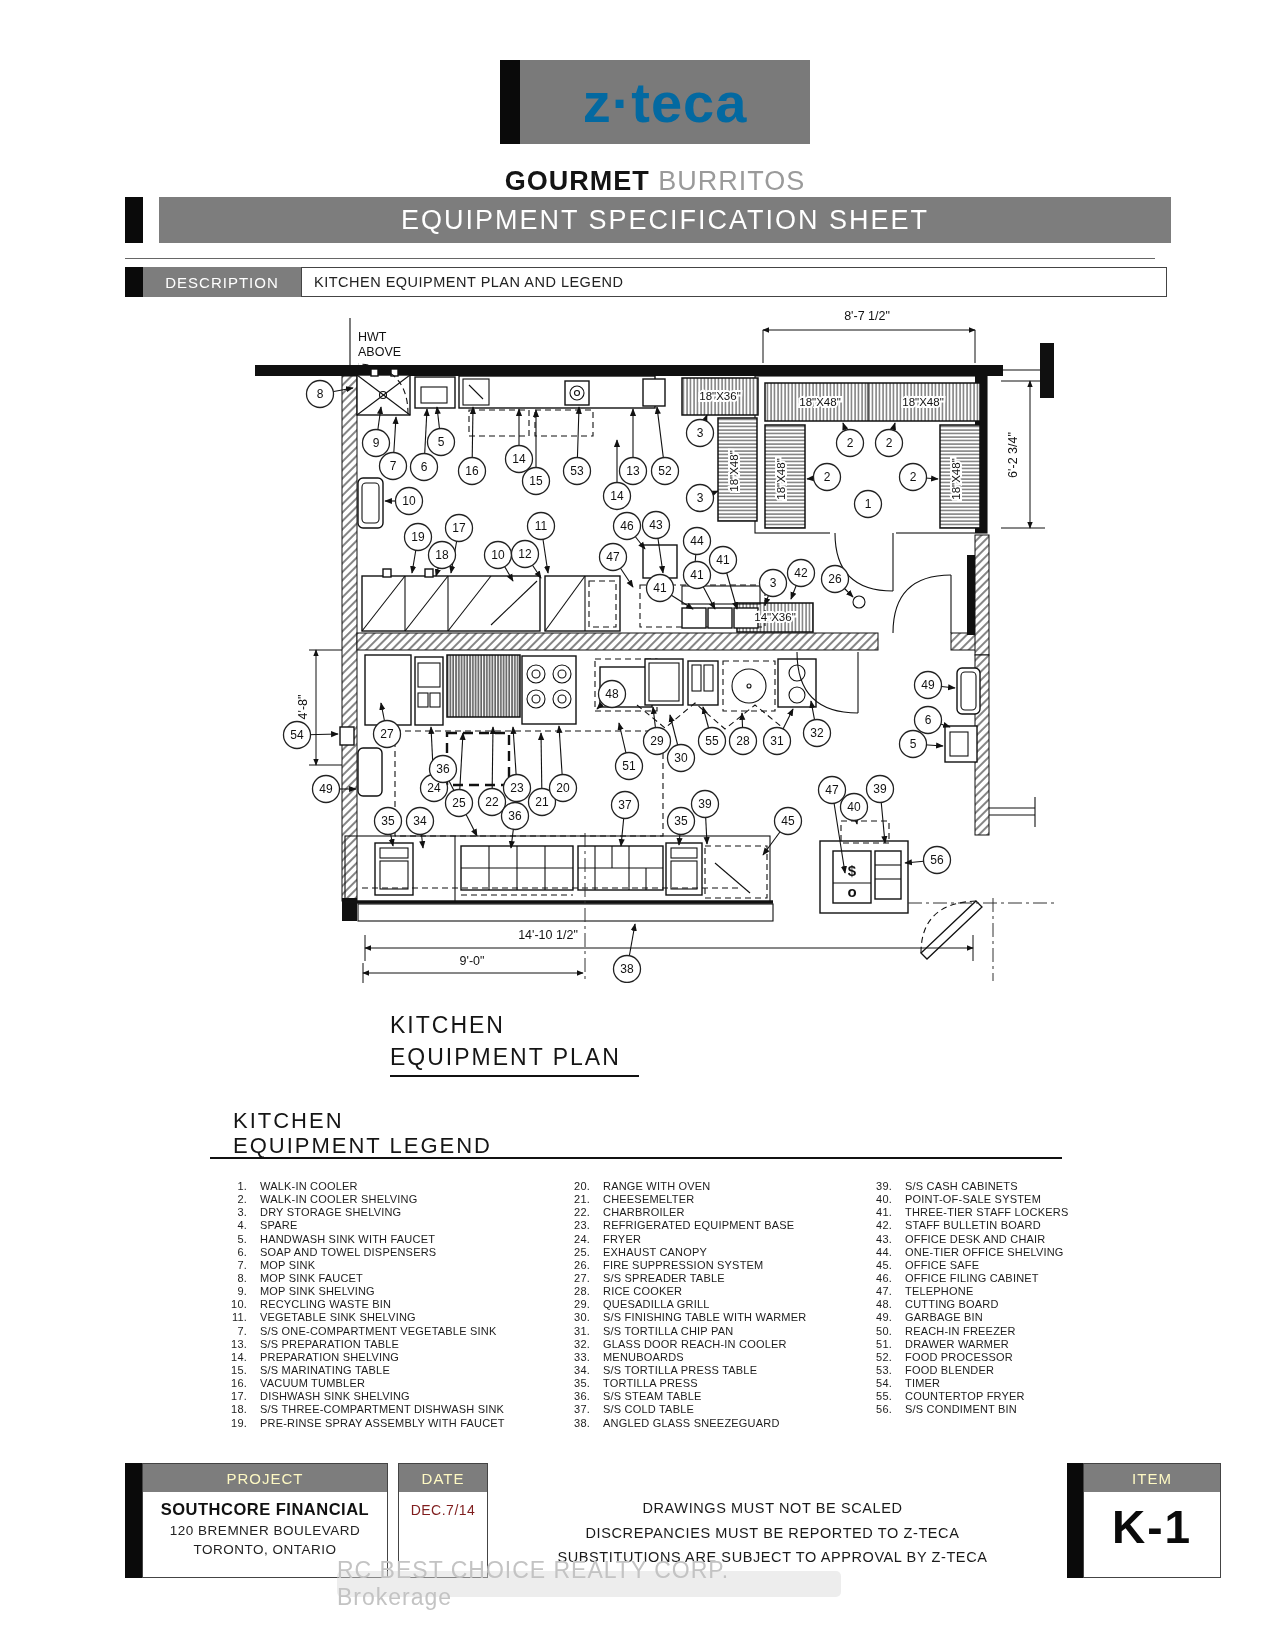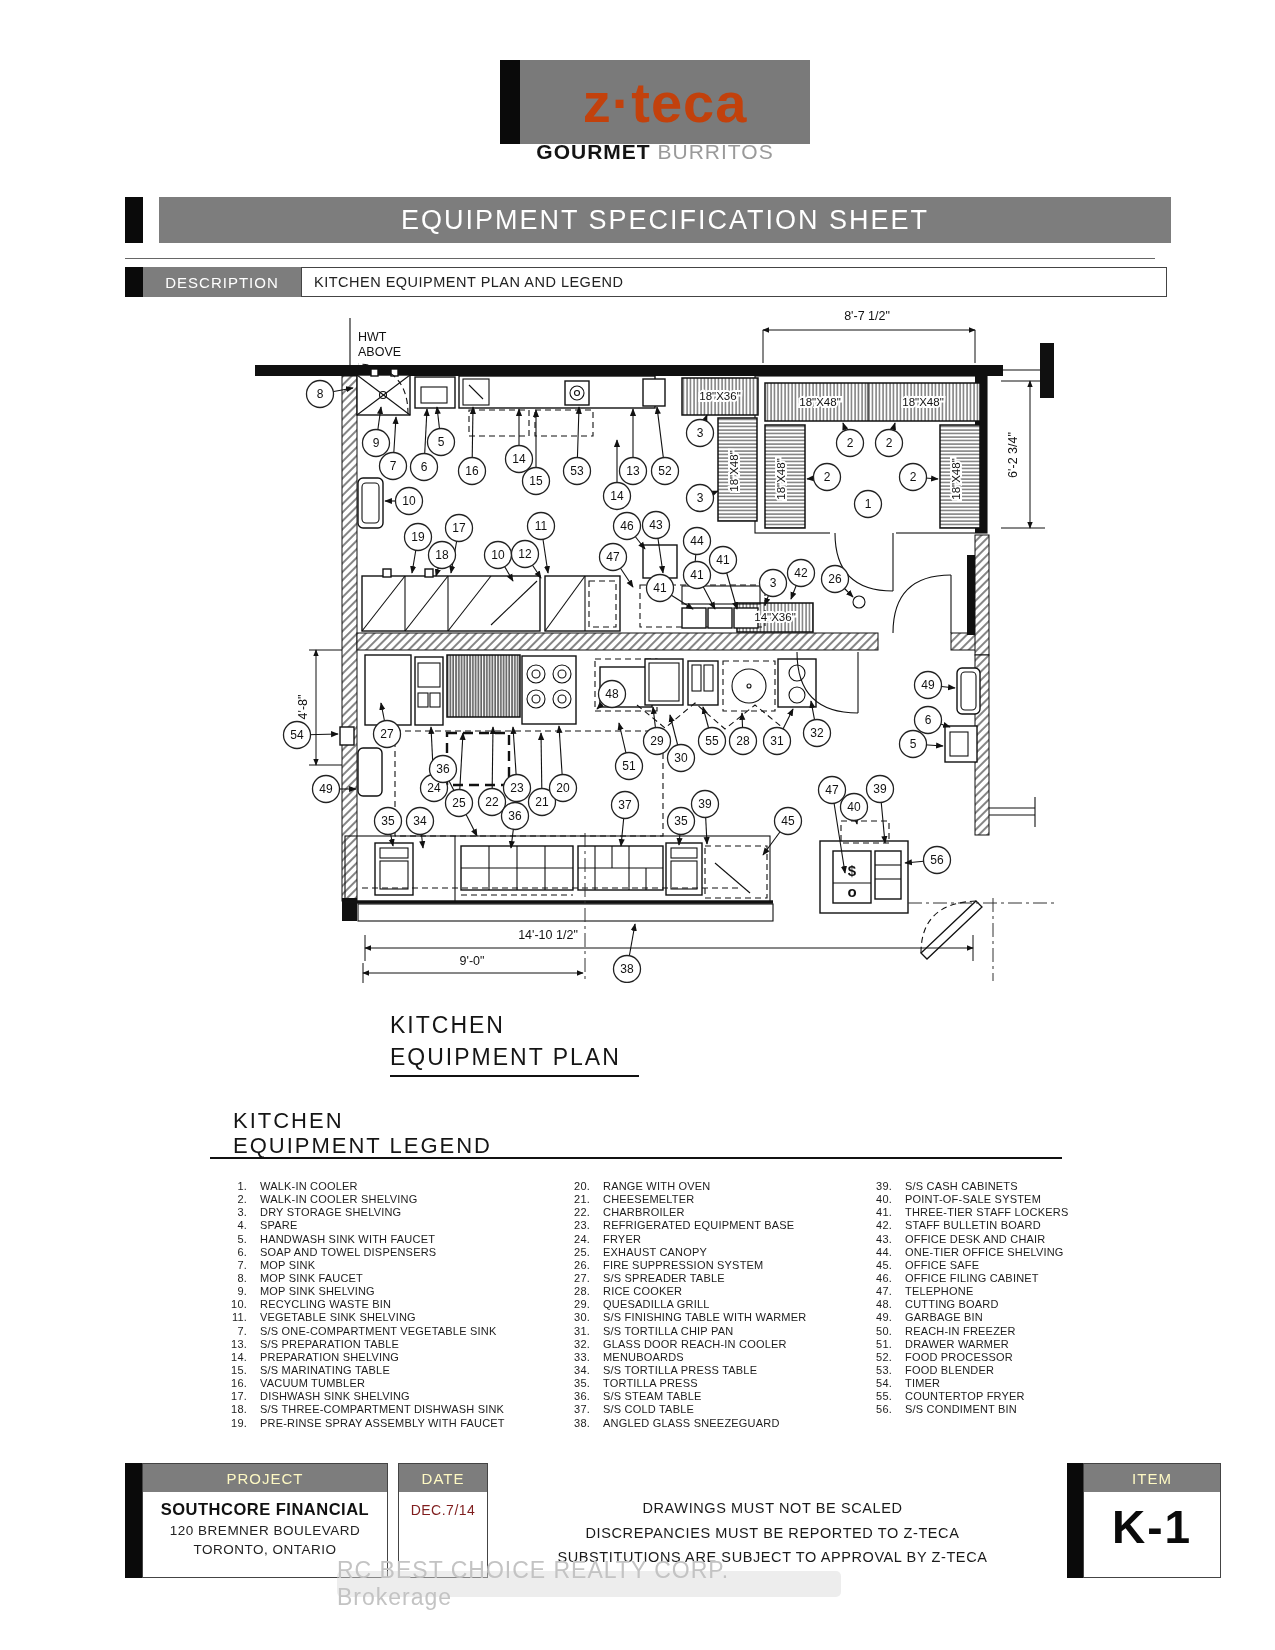--- a/index.html
+++ b/index.html
@@ -1,22 +1,22 @@
 <!DOCTYPE html>
 <html><head>
 <meta charset="utf-8">
 <style>
   html,body{margin:0;padding:0;background:#fff;}
   body{width:1275px;height:1650px;position:relative;font-family:"Liberation Sans",sans-serif;color:#111;overflow:hidden;}
   .abs{position:absolute;}
   
   .logo-box{left:500px;top:60px;width:310px;height:84px;background:#7a7a7a;}
   .logo-bar{left:500px;top:60px;width:20px;height:84px;background:#0a0a0a;}
-  .logo-text{left:520px;top:60px;width:290px;height:84px;color:#c2410c;font-size:56px;font-weight:bold;letter-spacing:1px;display:flex;align-items:center;justify-content:center;}
-  .tagline{left:470px;top:140px;width:370px;text-align:center;font-size:21px;letter-spacing:1px;}
+  .logo-text{left:520px;top:60px;width:290px;height:84px;color:#0369a1;font-size:56px;font-weight:bold;letter-spacing:1px;display:flex;align-items:center;justify-content:center;}
+  .tagline{left:470px;top:166px;width:370px;text-align:center;font-size:27px;letter-spacing:1px;}
   .tag-bold{font-weight:bold;color:#141414;}
   .tag-light{color:#9a9a9a;}
   .banner{left:159px;top:197px;width:1012px;height:46px;background:#7d7d7d;color:#fff;display:flex;align-items:center;justify-content:center;font-size:27px;letter-spacing:2px;}
   .banner-block{left:125px;top:197px;width:18px;height:46px;background:#0a0a0a;}
   .thin-rule{left:125px;top:258px;width:1030px;height:1px;background:#666;}
   .desc-block{left:125px;top:267px;width:18px;height:30px;background:#0a0a0a;}
   .desc-label{left:143px;top:267px;width:158px;height:30px;background:#7d7d7d;color:#fff;display:flex;align-items:center;justify-content:center;font-size:15px;letter-spacing:1px;}
   .desc-value{left:301px;top:267px;width:852px;height:28px;border:1px solid #444;background:#fff;display:flex;align-items:center;font-size:14.5px;letter-spacing:.5px;padding-left:12px;color:#222;}
   
   .plan-title{left:390px;top:1012px;font-size:23px;letter-spacing:2px;color:#151515;}

